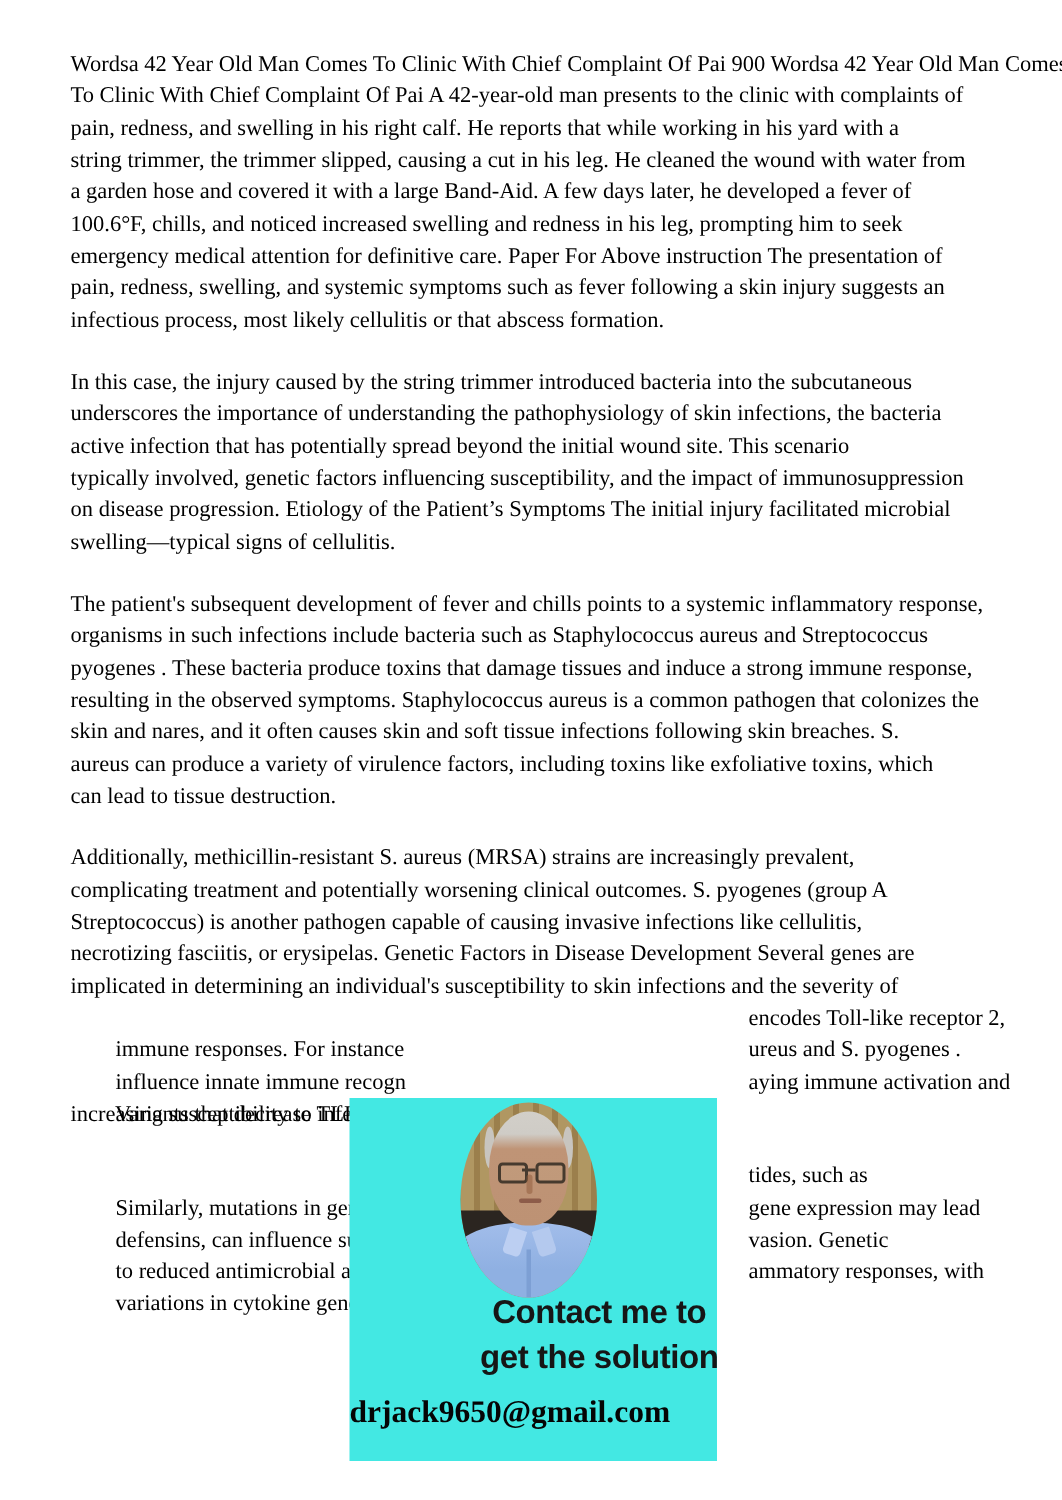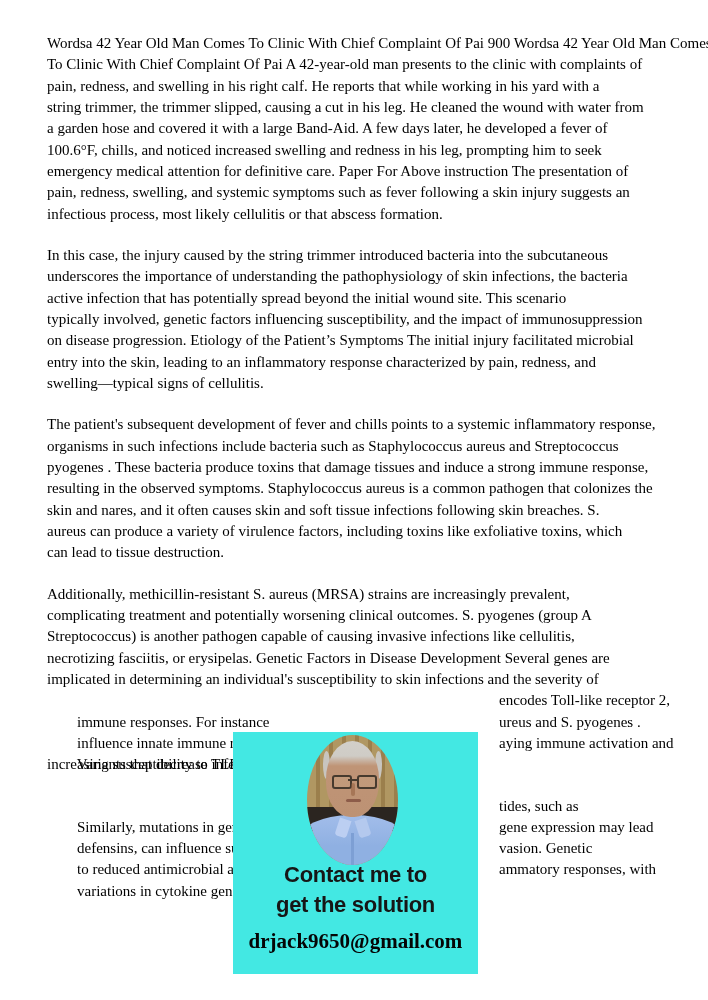--- a/index.html
+++ b/index.html
@@ -17,24 +17,24 @@
   .rfrag{position:absolute;left:452px;top:0;white-space:pre;}
 
   
   .overlay{
     position:absolute;left:233px;top:732px;width:245px;height:242px;
     background:#43e8e3;z-index:5;
   }
   .headline{
     position:absolute;top:128px;left:0;width:100%;text-align:center;
     font-family:"Liberation Sans","DejaVu Sans",sans-serif;
-    font-weight:700;font-size:22px;line-height:30px;color:#161616;letter-spacing:-0.3px;
+    font-weight:700;font-size:22px;line-height:30px;color:#161616;letter-spacing:-0.3px;padding-left:44px;
   }
   .email{
-    position:absolute;top:197px;left:0;width:100%;text-align:center;
+    position:absolute;top:197px;left:0;width:100%;text-align:left;
     font-family:"Liberation Serif","DejaVu Serif",serif;
     font-weight:700;font-size:21px;color:#050505;
   }
 
   
   .photo{
     position:absolute;left:74px;top:3px;width:91px;height:130px;border-radius:50%;
     overflow:hidden;
     background:repeating-linear-gradient(90deg,#b09762 0 9px,#9b7f4c 9px 13px);
   }
@@ -76,21 +76,20 @@
       <div class="line">pain, redness, swelling, and systemic symptoms such as fever following a skin injury suggests an</div>
       <div class="line">infectious process, most likely cellulitis or that abscess formation.</div>
     </div>
 
     <div class="para">
       <div class="line">In this case, the injury caused by the string trimmer introduced bacteria into the subcutaneous</div>
       <div class="line">underscores the importance of understanding the pathophysiology of skin infections, the bacteria</div>
       <div class="line">active infection that has potentially spread beyond the initial wound site. This scenario</div>
       <div class="line">typically involved, genetic factors influencing susceptibility, and the impact of immunosuppression</div>
       <div class="line">on disease progression. Etiology of the Patient’s Symptoms The initial injury facilitated microbial</div>
-      <div class="line">entry into the skin, leading to an inflammatory response characterized by pain, redness, and</div>
       <div class="line">swelling—typical signs of cellulitis.</div>
     </div>
 
     <div class="para">
       <div class="line">The patient's subsequent development of fever and chills points to a systemic inflammatory response,</div>
       <div class="line">organisms in such infections include bacteria such as Staphylococcus aureus and Streptococcus</div>
       <div class="line">pyogenes . These bacteria produce toxins that damage tissues and induce a strong immune response,</div>
       <div class="line">resulting in the observed symptoms. Staphylococcus aureus is a common pathogen that colonizes the</div>
       <div class="line">skin and nares, and it often causes skin and soft tissue infections following skin breaches. S.</div>
       <div class="line">aureus can produce a variety of virulence factors, including toxins like exfoliative toxins, which</div>

